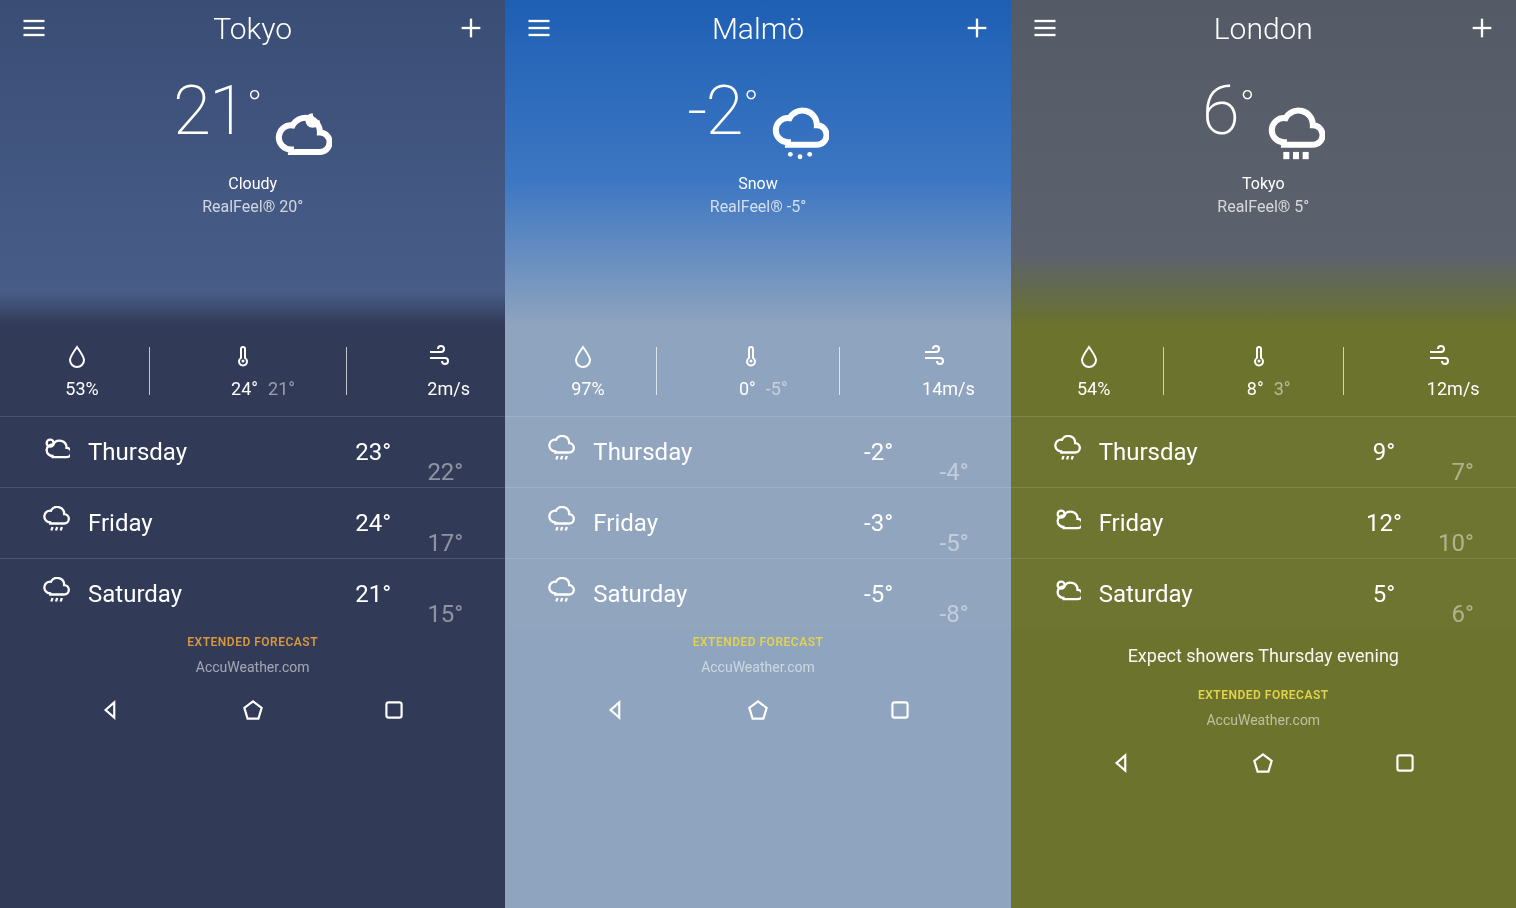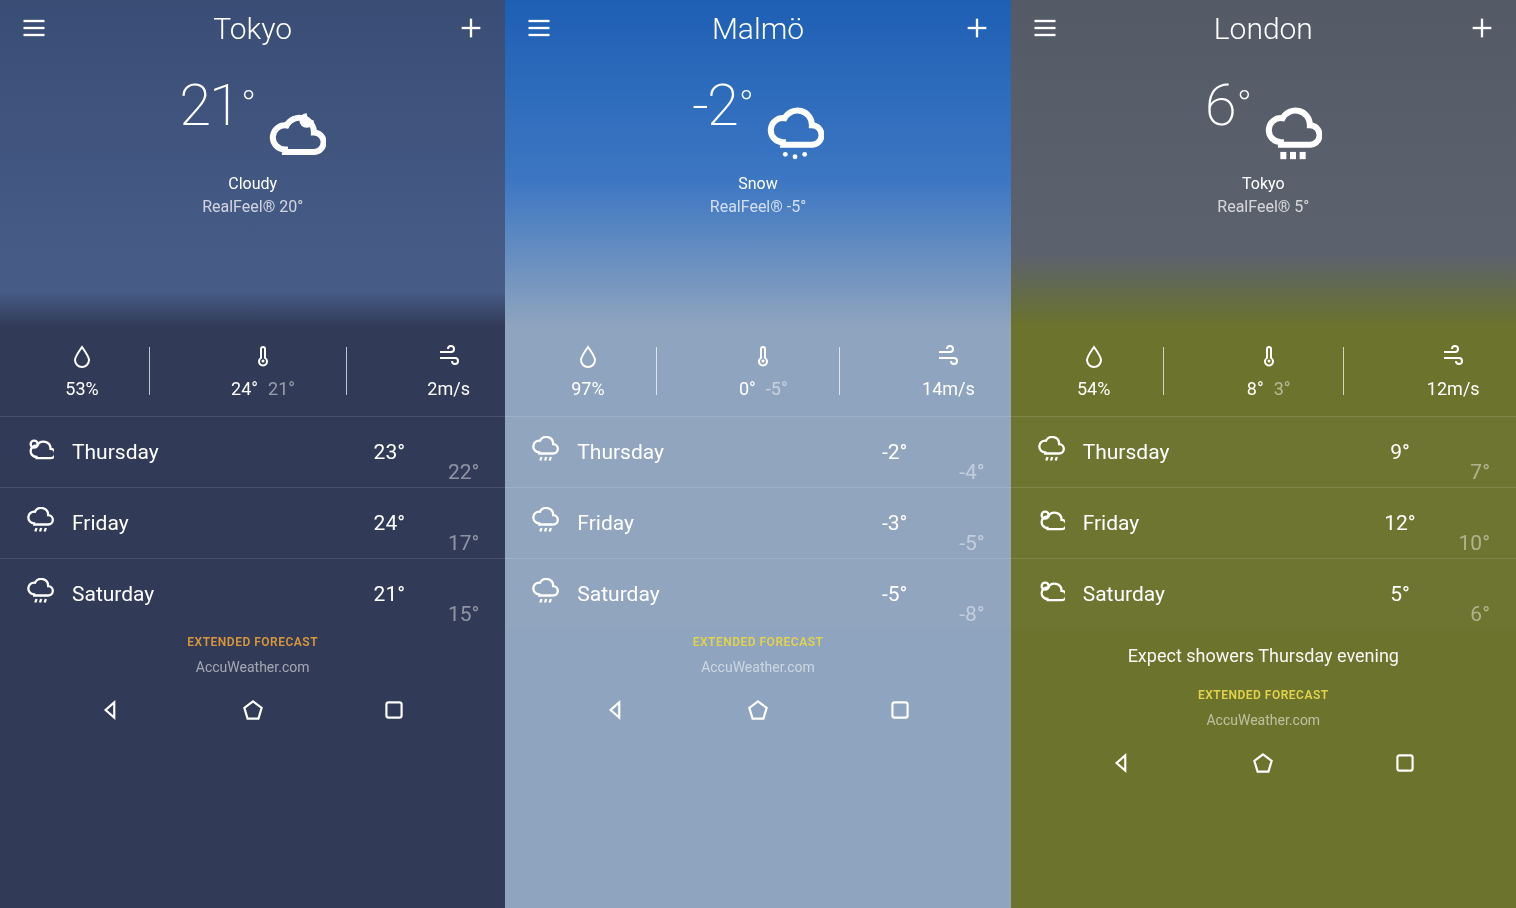--- a/index.html
+++ b/index.html
@@ -6,38 +6,38 @@
   body{width:1516px;height:908px;display:flex;flex-direction:row;overflow:hidden;}
   .screen{flex:1 1 0;height:100%;position:relative;color:#fff;display:flex;flex-direction:column;overflow:hidden;}
   
   .appbar{height:56px;display:flex;align-items:center;justify-content:space-between;padding:0 20px;}
   .appbar .title{font-size:30px;font-weight:300;color:#fff;white-space:nowrap;}
   .iconbtn{width:28px;height:28px;display:flex;align-items:center;justify-content:center;}
   .iconbtn svg{width:28px;height:28px;stroke:#fff;fill:none;stroke-width:2;}
   
   .hero{height:270px;position:relative;display:flex;flex-direction:column;align-items:center;justify-content:flex-start;}
   .tempwrap{margin-top:20px;display:flex;align-items:flex-start;gap:6px;}
-  .temp{font-size:58px;font-weight:200;letter-spacing:-2px;line-height:1;}
+  .temp{font-size:69px;font-weight:200;letter-spacing:-2px;line-height:1;}
   .degree{font-size:40px;font-weight:200;margin-top:6px;margin-left:-4px;}
   .condicon{margin-top:30px;margin-left:6px;}
   .condicon svg{width:58px;height:58px;stroke:#fff;fill:none;stroke-width:2.5;}
   .condtext{font-size:16px;margin-top:6px;}
   .realfeel{font-size:16px;opacity:.75;margin-top:4px;}
   
   .landscape{position:absolute;left:0;right:0;bottom:0;top:55px;z-index:-1;}
   
   .metrics{height:90px;display:flex;align-items:center;justify-content:space-around;padding:0 10px;margin-top:0;position:relative;}
-  .metric{display:flex;flex-direction:column;align-items:center;gap:6px;font-size:18px;margin-left:30px;}
+  .metric{display:flex;flex-direction:column;gap:6px;font-size:18px;margin-left:30px;}
   .metric svg{width:24px;height:24px;stroke:#fff;fill:none;stroke-width:2;}
   .vline{width:1px;height:48px;background:#fff;opacity:.7;}
   .temp-hilo{display:flex;gap:10px;font-size:18px;}
   .temp-hilo .lo{opacity:.5;}
   
   .forecast{display:flex;flex-direction:column;}
-  .frow{height:70px;display:flex;align-items:center;padding:0 26px;border-top:1px solid rgba(255,255,255,.12);gap:18px;font-size:21px;}
+  .frow{height:70px;display:flex;align-items:center;padding:0 42px;border-top:1px solid rgba(255,255,255,.12);gap:18px;font-size:24px;}
   .frow svg{width:28px;height:28px;stroke:#fff;fill:none;stroke-width:2;}
   .frow .day{flex:1;}
   .frow .hi{width:48px;text-align:center;}
   .frow .lo{width:48px;text-align:right;opacity:.45;margin-top:40px;}
   
   .summary{text-align:center;font-size:18px;padding:14px 30px;line-height:1.4;opacity:.95;}
   .extended{text-align:center;font-size:12px;font-weight:600;letter-spacing:.5px;padding:6px 0 10px;}
   .provider{text-align:center;font-size:14px;opacity:.55;padding-bottom:8px;}
   
   .navbar{height:58px;display:flex;align-items:center;justify-content:space-around;padding:0 40px;}

